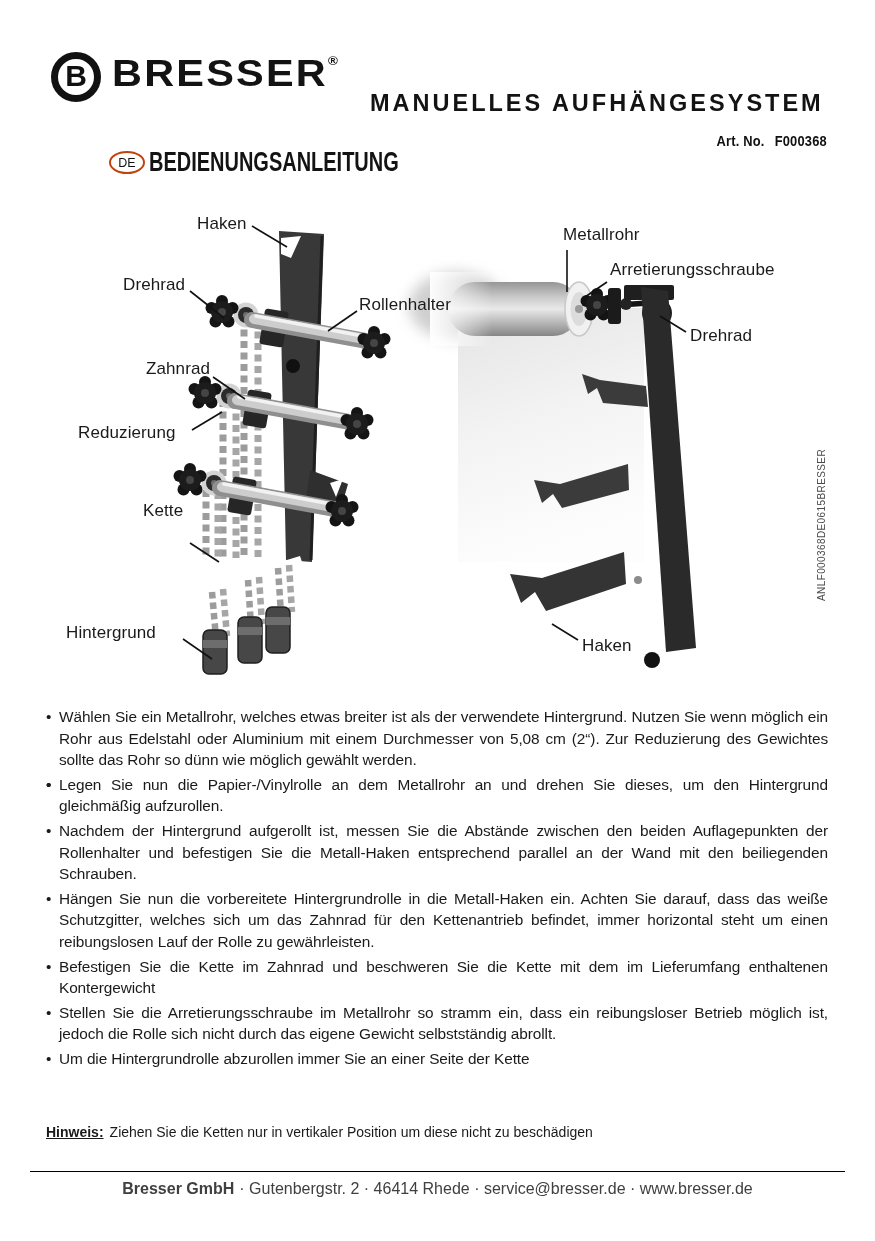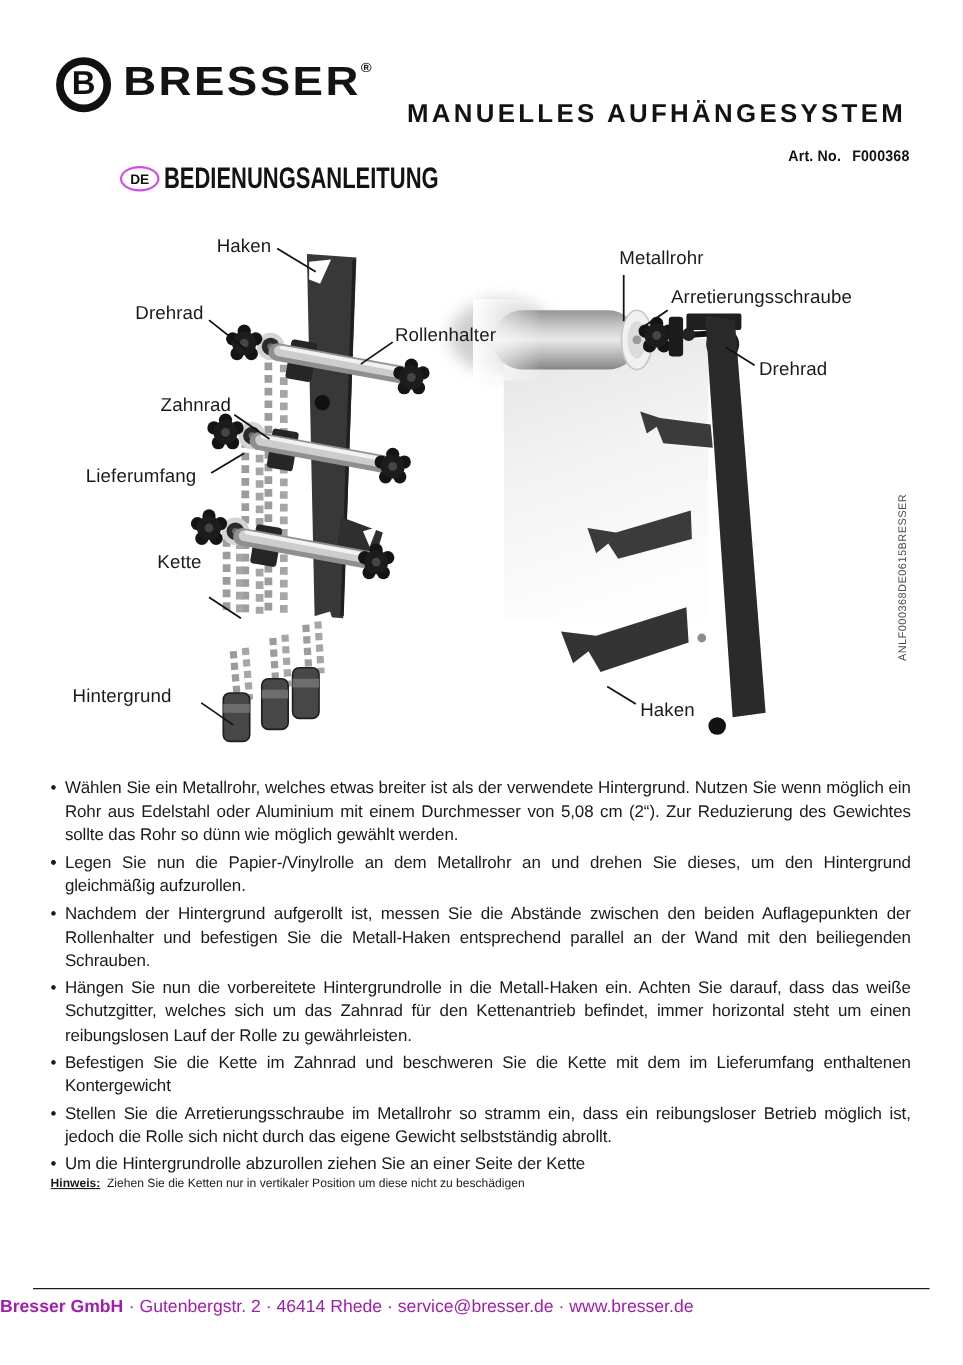--- a/index.html
+++ b/index.html
@@ -27,23 +27,23 @@
     color:#131313;white-space:nowrap;margin-top:28px;
   }
   .art-no{
     position:absolute;right:48px;top:133px;font-weight:bold;font-size:14px;
     letter-spacing:0.2px;color:#111;transform:scaleX(0.92);transform-origin:100% 50%;
     white-space:nowrap;
   }
   .art-no .val{margin-left:11px;}
   .lang-badge{
     position:absolute;left:109px;top:151px;width:32px;height:19px;
-    border:2px solid #d946ef;border-radius:50%;
+    border:2px solid #c2410c;border-radius:50%;
     display:flex;align-items:center;justify-content:center;
-    font-weight:bold;font-size:12.5px;color:#111;
+    font-weight:normal;font-size:12.5px;color:#111;
   }
   .doc-type{
     position:absolute;left:149px;top:147px;font-weight:bold;font-size:27px;
     letter-spacing:0px;color:#131313;transform:scaleX(0.74);transform-origin:0 0;
     white-space:nowrap;
   }
   
   .fig-svg{position:absolute;left:0;top:0;width:875px;height:1241px;}
   .fig-label{
     position:absolute;font-size:17px;color:#1a1a1a;white-space:nowrap;letter-spacing:0.1px;
@@ -56,28 +56,28 @@
   .bullets{
     position:absolute;left:46px;top:706px;width:782px;margin:0;padding:0;list-style:none;
     font-size:15.4px;line-height:21.6px;letter-spacing:-0.1px;
   }
   .bullets li{
     position:relative;padding-left:13px;margin:0 0 3px 0;
     text-align:justify;hyphens:auto;-webkit-hyphens:auto;
   }
   .bullets .bullet{position:absolute;left:0;top:0;}
   .note{
-    position:absolute;left:46px;top:1066px;width:782px;font-size:11px;line-height:21.6px;
+    position:absolute;left:46px;top:1122px;width:782px;font-size:14px;line-height:21.6px;
   }
   .note .note-label{font-weight:bold;text-decoration:underline;margin-right:6px;}
   
   .footer-rule{position:absolute;left:30px;top:1171px;width:815px;border-top:1.6px solid #000;}
   .footer-text{
-    position:absolute;left:0;right:0;top:1180px;text-align:left;
-    font-size:16px;color:#a21caf;white-space:nowrap;
+    position:absolute;left:0;right:0;top:1180px;text-align:center;
+    font-size:16px;color:#404040;white-space:nowrap;
   }
   .footer-text .company{font-weight:bold;}
   .footer-text .address{margin-left:5px;}
 </style>
 </head>
 <body>
 
 <div class="page">
 
   <div class="logo-ring">
@@ -243,39 +243,39 @@
         <line x1="686" y1="332" x2="660" y2="316"></line>
         <line x1="578" y1="640" x2="552" y2="624"></line>
       </g>
     </g>
   </svg>
 
   <div class="fig-label" style="left:197px;top:214px">Haken</div>
   <div class="fig-label" style="left:123px;top:275px">Drehrad</div>
   <div class="fig-label" style="left:359px;top:295px">Rollenhalter</div>
   <div class="fig-label" style="left:146px;top:359px">Zahnrad</div>
-  <div class="fig-label" style="left:78px;top:423px">Lieferumfang</div>
+  <div class="fig-label" style="left:78px;top:423px">Reduzierung</div>
   <div class="fig-label" style="left:143px;top:501px">Kette</div>
   <div class="fig-label" style="left:66px;top:623px">Hintergrund</div>
   <div class="fig-label" style="left:563px;top:225px">Metallrohr</div>
   <div class="fig-label" style="left:610px;top:260px">Arretierungsschraube</div>
   <div class="fig-label" style="left:690px;top:326px">Drehrad</div>
   <div class="fig-label" style="left:582px;top:636px">Haken</div>
 
   <div class="side-code">ANLF000368DE0615BRESSER</div>
 
   <ul class="bullets">
     <li><span class="bullet">•</span><span>Wählen Sie ein Metallrohr, welches etwas breiter ist als der verwendete Hintergrund. Nutzen Sie wenn möglich ein Rohr aus Edelstahl oder Aluminium mit einem Durchmesser von 5,08 cm (2“). Zur Reduzierung des Gewichtes sollte das Rohr so dünn wie möglich gewählt werden.</span></li>
     <li><span class="bullet">•</span></li>
     <li><span class="bullet">•</span><span>Legen Sie nun die Papier-/Vinylrolle an dem Metallrohr an und drehen Sie dieses, um den Hintergrund gleichmäßig aufzurollen.</span></li>
     <li><span class="bullet">•</span><span>Nachdem der Hintergrund aufgerollt ist, messen Sie die Abstände zwischen den beiden Auflagepunkten der Rollenhalter und befestigen Sie die Metall-Haken entsprechend parallel an der Wand mit den beiliegenden Schrauben.</span></li>
     <li><span class="bullet">•</span><span>Hängen Sie nun die vorbereitete Hintergrundrolle in die Metall-Haken ein. Achten Sie darauf, dass das weiße Schutzgitter, welches sich um das Zahnrad für den Kettenantrieb befindet, immer horizontal steht um einen reibungslosen Lauf der Rolle zu gewährleisten.</span></li>
     <li><span class="bullet">•</span><span>Befestigen Sie die Kette im Zahnrad und beschweren Sie die Kette mit dem im Lieferumfang enthaltenen Kontergewicht</span></li>
     <li><span class="bullet">•</span><span>Stellen Sie die Arretierungsschraube im Metallrohr so stramm ein, dass ein reibungsloser Betrieb möglich ist, jedoch die Rolle sich nicht durch das eigene Gewicht selbstständig abrollt.</span></li>
-    <li><span class="bullet">•</span><span>Um die Hintergrundrolle abzurollen ziehen Sie an einer Seite der Kette</span></li>
+    <li><span class="bullet">•</span><span>Um die Hintergrundrolle abzurollen immer Sie an einer Seite der Kette</span></li>
   </ul>
 
   <div class="note">
     <span class="note-label">Hinweis:</span><span>Ziehen Sie die Ketten nur in vertikaler Position um diese nicht zu beschädigen</span>
   </div>
 
   <div class="footer-rule"></div>
   <div class="footer-text">
     <span class="company">Bresser GmbH</span><span class="address">· Gutenbergstr. 2 · 46414 Rhede · service@bresser.de · www.bresser.de</span>
   </div>

